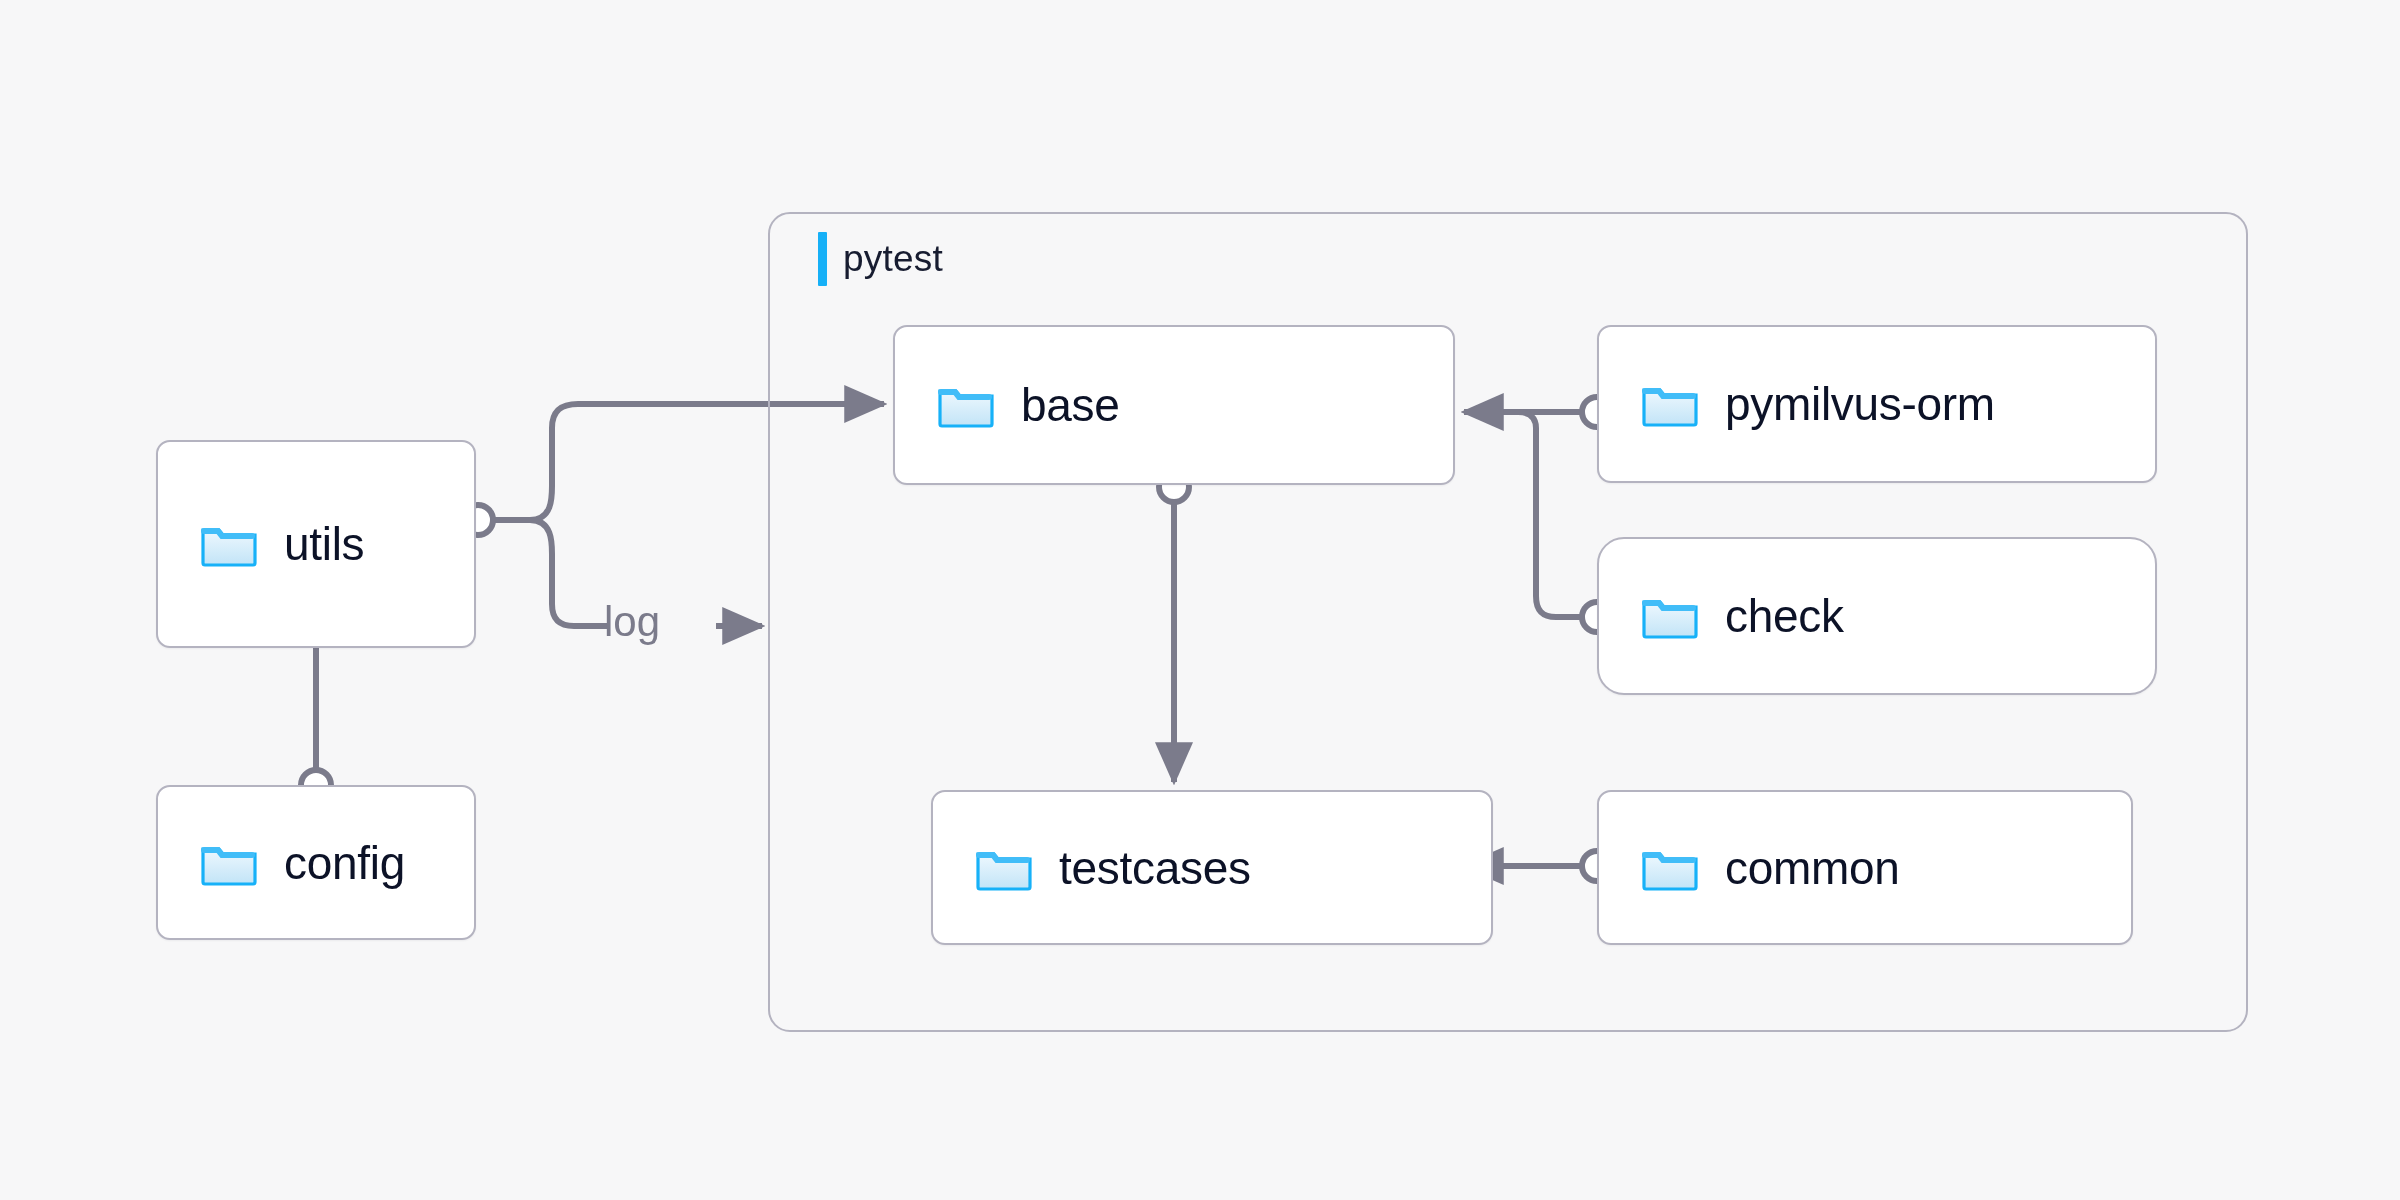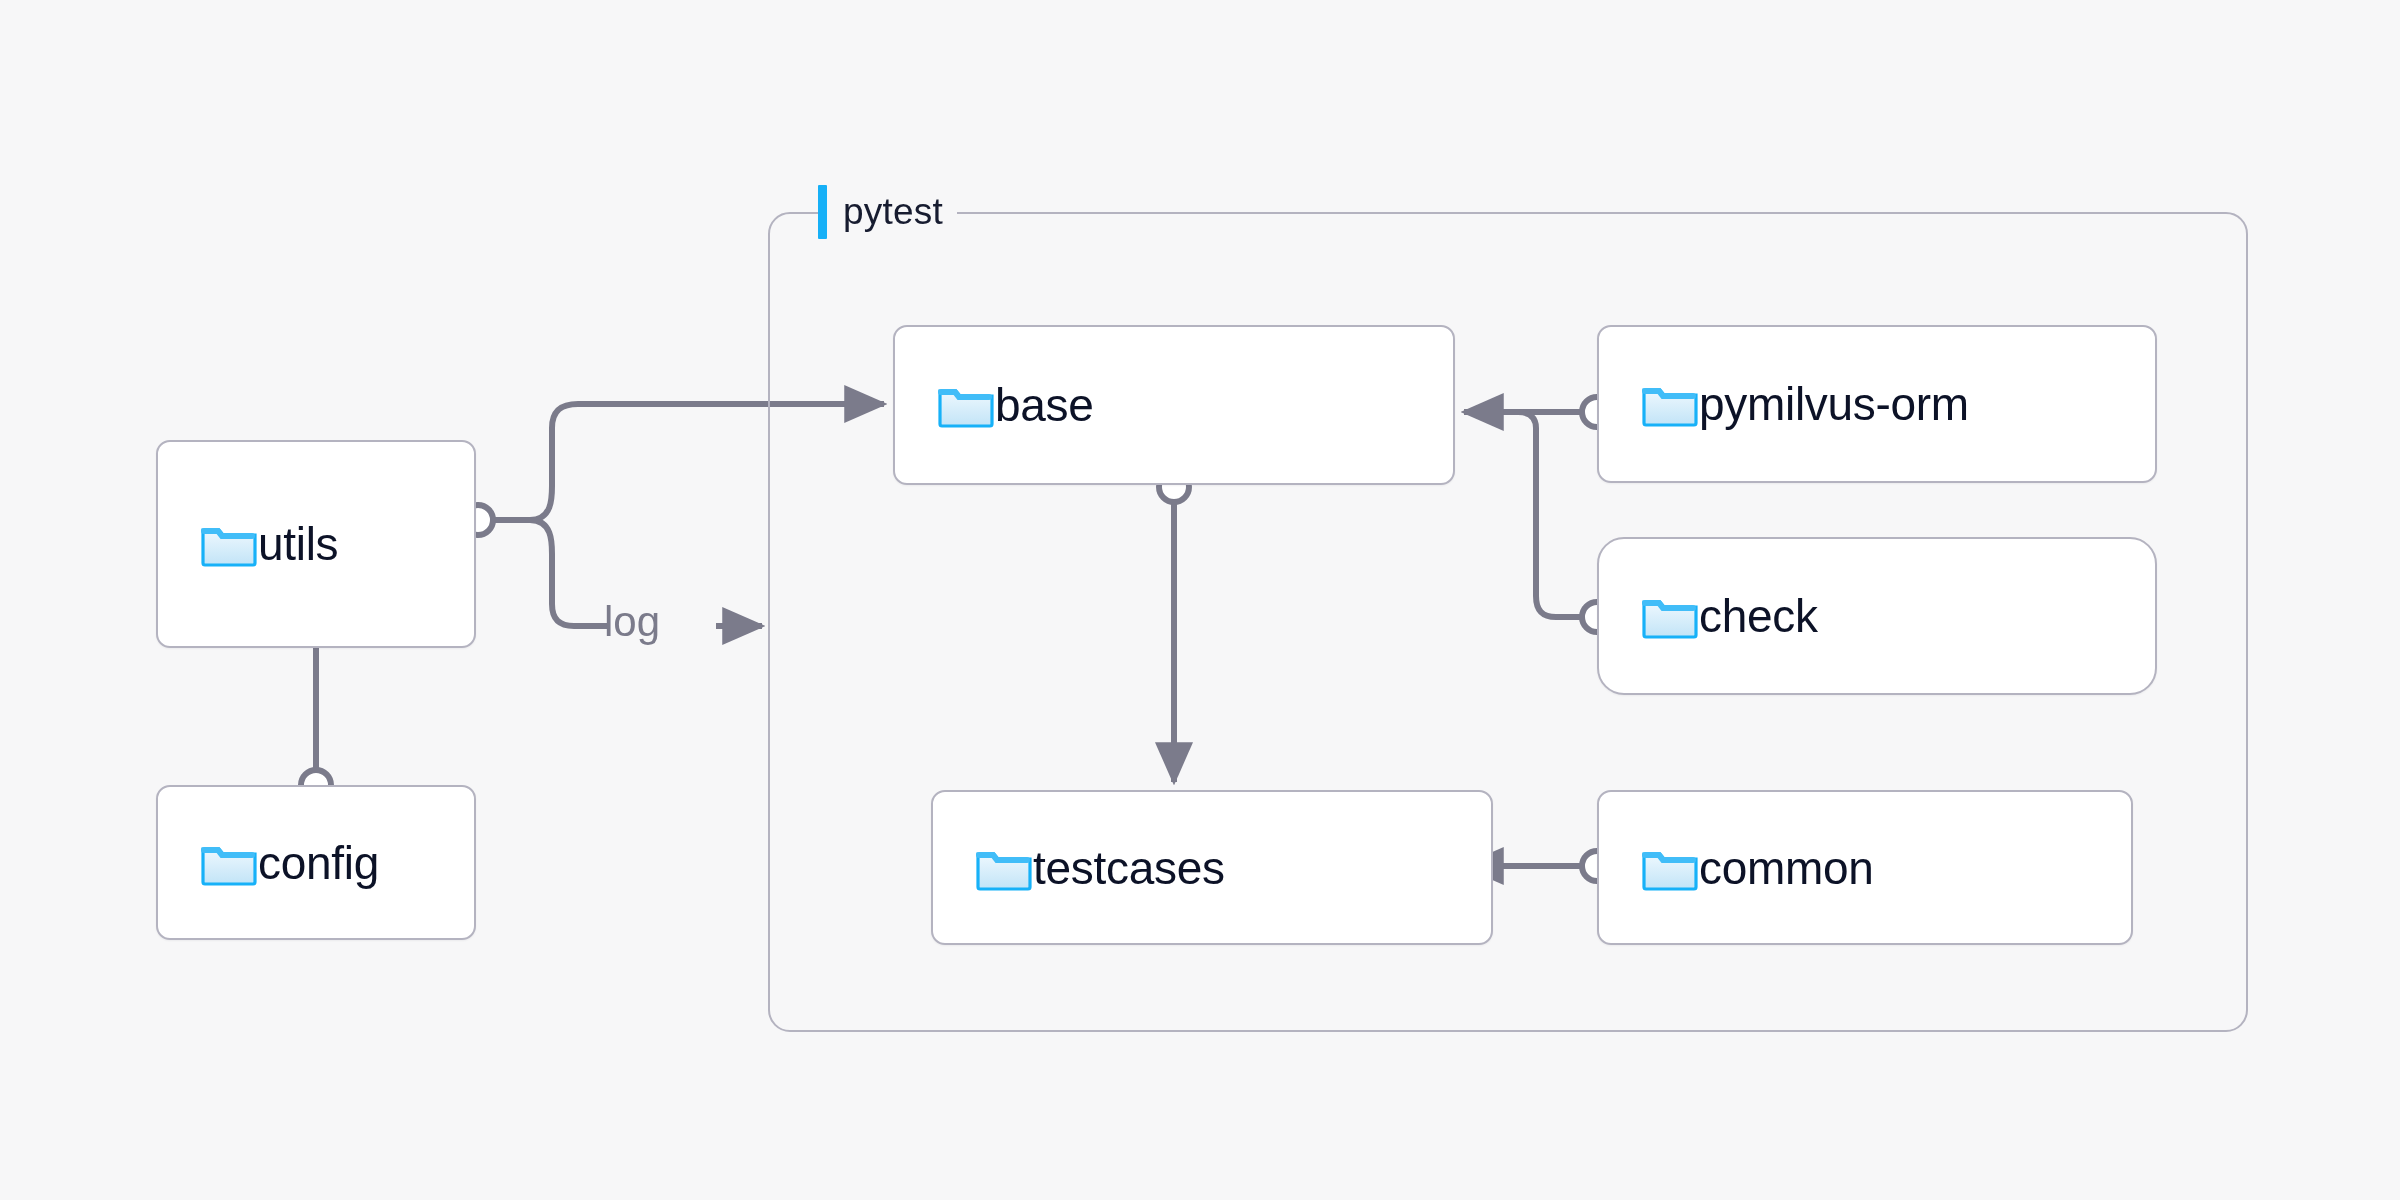--- a/index.html
+++ b/index.html
@@ -35,20 +35,21 @@
     background: transparent;
   }
   .group-label {
     position: absolute;
     display: flex;
     align-items: center;
     gap: 16px;
     background: #f7f7f8;
     padding: 0 14px 0 0;
     height: 54px;
+    margin-top: 47px;
   }
   .group-bar {
     width: 9px;
     height: 54px;
     background: #16b0f7;
     border-radius: 1px;
   }
   .group-title {
     font-size: 37px;
     color: #171c30;
@@ -62,20 +63,21 @@
     background: #ffffff;
     border: 2px solid #b4b3c0;
     border-radius: 14px;
     display: flex;
     align-items: center;
     box-shadow: 0 1px 2px rgba(20,22,40,0.05);
   }
   .node-inner {
     display: flex;
     align-items: center;
+    gap: 26px;
     padding-left: 42px;
   }
   .node-label {
     font-size: 46px;
     color: #0c1227;
     white-space: nowrap;
     letter-spacing: -0.3px;
   }
   .folder-icon {
     width: 58px;

